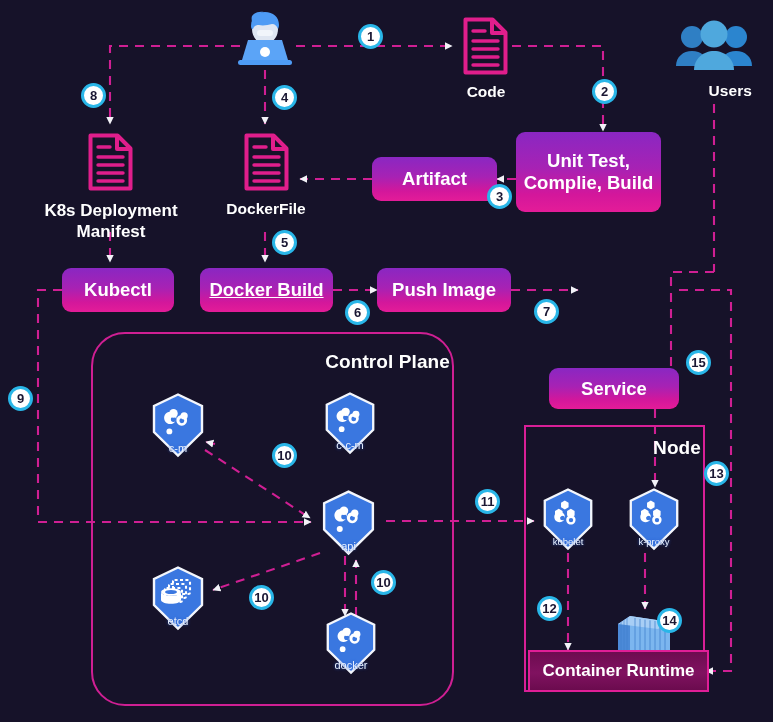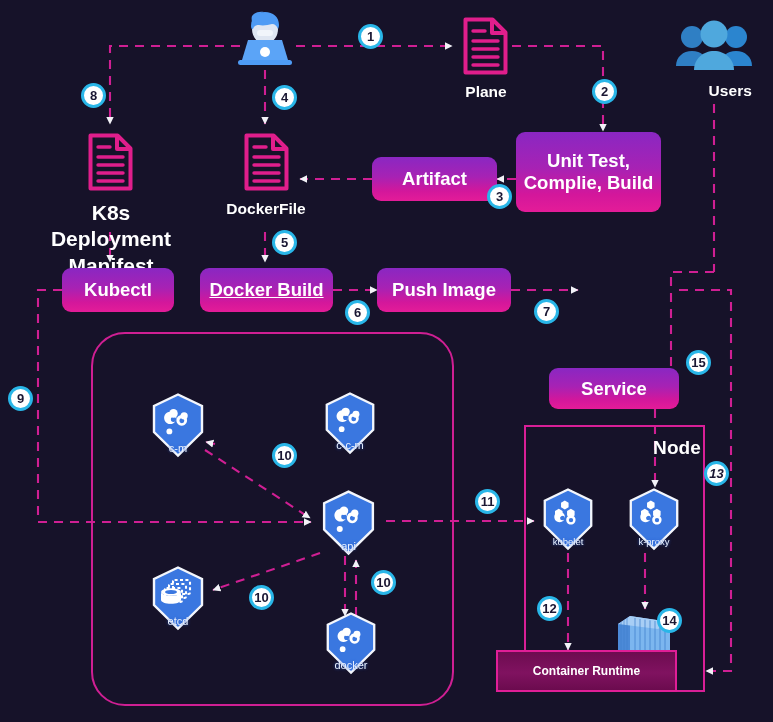--- a/index.html
+++ b/index.html
@@ -133,36 +133,36 @@
       <path d="M30 4v13h13" fill="none" stroke="#e01e8c" stroke-width="4" stroke-linejoin="round"></path>
       <g stroke="#e01e8c" stroke-width="3.4" stroke-linecap="round">
         <line x1="11" y1="15" x2="23" y2="15"></line>
         <line x1="11" y1="25" x2="36" y2="25"></line>
         <line x1="11" y1="33" x2="36" y2="33"></line>
         <line x1="11" y1="41" x2="36" y2="41"></line>
         <line x1="11" y1="49" x2="36" y2="49"></line>
       </g>
     </svg>
   </div>
-  <div class="docname" style="left:440px;top:83px;width:92px;font-size:15.5px;">Plane</div>
+  <div class="docname" style="left:440px;top:83px;width:92px;font-size:15.5px;">Code</div>
 
   <div class="node" style="left:87px;top:132px;width:47px;height:60px;">
     <svg width="47" height="60" viewBox="0 0 47 60">
       <path d="M3.5 3.5h27l13 13v40h-40z" fill="none" stroke="#e01e8c" stroke-width="4" stroke-linejoin="round"></path>
       <path d="M30 4v13h13" fill="none" stroke="#e01e8c" stroke-width="4" stroke-linejoin="round"></path>
       <g stroke="#e01e8c" stroke-width="3.4" stroke-linecap="round">
         <line x1="11" y1="15" x2="23" y2="15"></line>
         <line x1="11" y1="25" x2="36" y2="25"></line>
         <line x1="11" y1="33" x2="36" y2="33"></line>
         <line x1="11" y1="41" x2="36" y2="41"></line>
         <line x1="11" y1="49" x2="36" y2="49"></line>
       </g>
     </svg>
   </div>
-  <div class="docname" style="left:30px;top:200px;width:162px;font-size:21px;line-height:1.25;">K8s Deployment Manifest</div>
+  <div class="docname" style="left:30px;top:200px;width:162px;font-size:17px;line-height:1.25;">K8s Deployment Manifest</div>
 
   <div class="node" style="left:243px;top:132px;width:47px;height:60px;">
     <svg width="47" height="60" viewBox="0 0 47 60">
       <path d="M3.5 3.5h27l13 13v40h-40z" fill="none" stroke="#e01e8c" stroke-width="4" stroke-linejoin="round"></path>
       <path d="M30 4v13h13" fill="none" stroke="#e01e8c" stroke-width="4" stroke-linejoin="round"></path>
       <g stroke="#e01e8c" stroke-width="3.4" stroke-linecap="round">
         <line x1="11" y1="15" x2="23" y2="15"></line>
         <line x1="11" y1="25" x2="36" y2="25"></line>
         <line x1="11" y1="33" x2="36" y2="33"></line>
         <line x1="11" y1="41" x2="36" y2="41"></line>
@@ -177,20 +177,21 @@
   <div class="pill" style="left:372px;top:157px;width:125px;height:44px;font-size:18.5px;">Artifact</div>
 
   <div class="pill" style="left:62px;top:268px;width:112px;height:44px;font-size:18.5px;">Kubectl</div>
 
   <div class="pill" style="left:200px;top:268px;width:133px;height:44px;font-size:18.5px;text-decoration:underline;">Docker Build</div>
 
   <div class="pill" style="left:377px;top:268px;width:134px;height:44px;font-size:18.5px;">Push Image</div>
 
 
   <div class="frame-cp" style="left:91px;top:332px;width:359px;height:370px;"></div>
+  <div class="lbl" style="left:91px;top:351px;width:359px;font-size:19px;">Control Plane</div>
 
   <div class="k8s big" style="left:147px;top:392px;width:62px;height:66px;">
     <svg width="62" height="66" viewBox="0 0 62 66">
       <path d="M31 2.5 55 14v26L31 63.5 7 40V14z" fill="#3a77e0" stroke="#f3f6fc" stroke-width="2.4"></path>
       <g fill="#ffffff" transform="translate(15,14) scale(0.82)">
         <circle cx="14" cy="9" r="5.2"></circle>
         <circle cx="27" cy="12" r="4.4"></circle>
         <path d="M10 22a7.5 7.5 0 1 1 .1 0zm4 -2.5a3.2 3.2 0 1 0 0-6.4 3.2 3.2 0 0 0 0 6.4z"></path>
         <path d="M24 24a6.5 6.5 0 1 1 .1 0zm.2-3a3 3 0 1 0 0-6 3 3 0 0 0 0 6z"></path>
         <circle cx="9" cy="31" r="3.6"></circle>
@@ -306,33 +307,33 @@
         <line x1="53" y1="8.3" x2="53" y2="39"></line>
       </g>
       <g stroke="#3f7ecb" stroke-width="1" opacity=".6">
         <line x1="9" y1="8" x2="9" y2="38"></line>
         <line x1="12" y1="6" x2="12" y2="40"></line>
         <line x1="15" y1="4" x2="15" y2="42"></line>
       </g>
     </svg>
   </div>
 
-  <div class="cr-box" style="left:496px;top:650px;width:177px;height:38px;font-size:12px;">Container Runtime</div>
+  <div class="cr-box" style="left:528px;top:650px;width:177px;height:38px;font-size:17px;">Container Runtime</div>
 
   <div class="badge" style="left:358px;top:24px;">1</div>
   <div class="badge" style="left:592px;top:79px;">2</div>
   <div class="badge" style="left:487px;top:184px;">3</div>
   <div class="badge" style="left:272px;top:85px;">4</div>
   <div class="badge" style="left:272px;top:230px;">5</div>
   <div class="badge" style="left:345px;top:300px;">6</div>
   <div class="badge" style="left:534px;top:299px;">7</div>
   <div class="badge" style="left:81px;top:83px;">8</div>
   <div class="badge" style="left:8px;top:386px;">9</div>
   <div class="badge" style="left:272px;top:443px;">10</div>
   <div class="badge" style="left:249px;top:585px;">10</div>
   <div class="badge" style="left:371px;top:570px;">10</div>
   <div class="badge" style="left:475px;top:489px;">11</div>
   <div class="badge" style="left:537px;top:596px;">12</div>
-  <div class="badge" style="left:704px;top:461px;font-style:italic;">13</div>
+  <div class="badge" style="left:704px;top:461px;">13</div>
   <div class="badge" style="left:657px;top:596px;margin-top:12px;">14</div>
   <div class="badge" style="left:686px;top:350px;">15</div>
 
 </div>
 
 </body></html>

